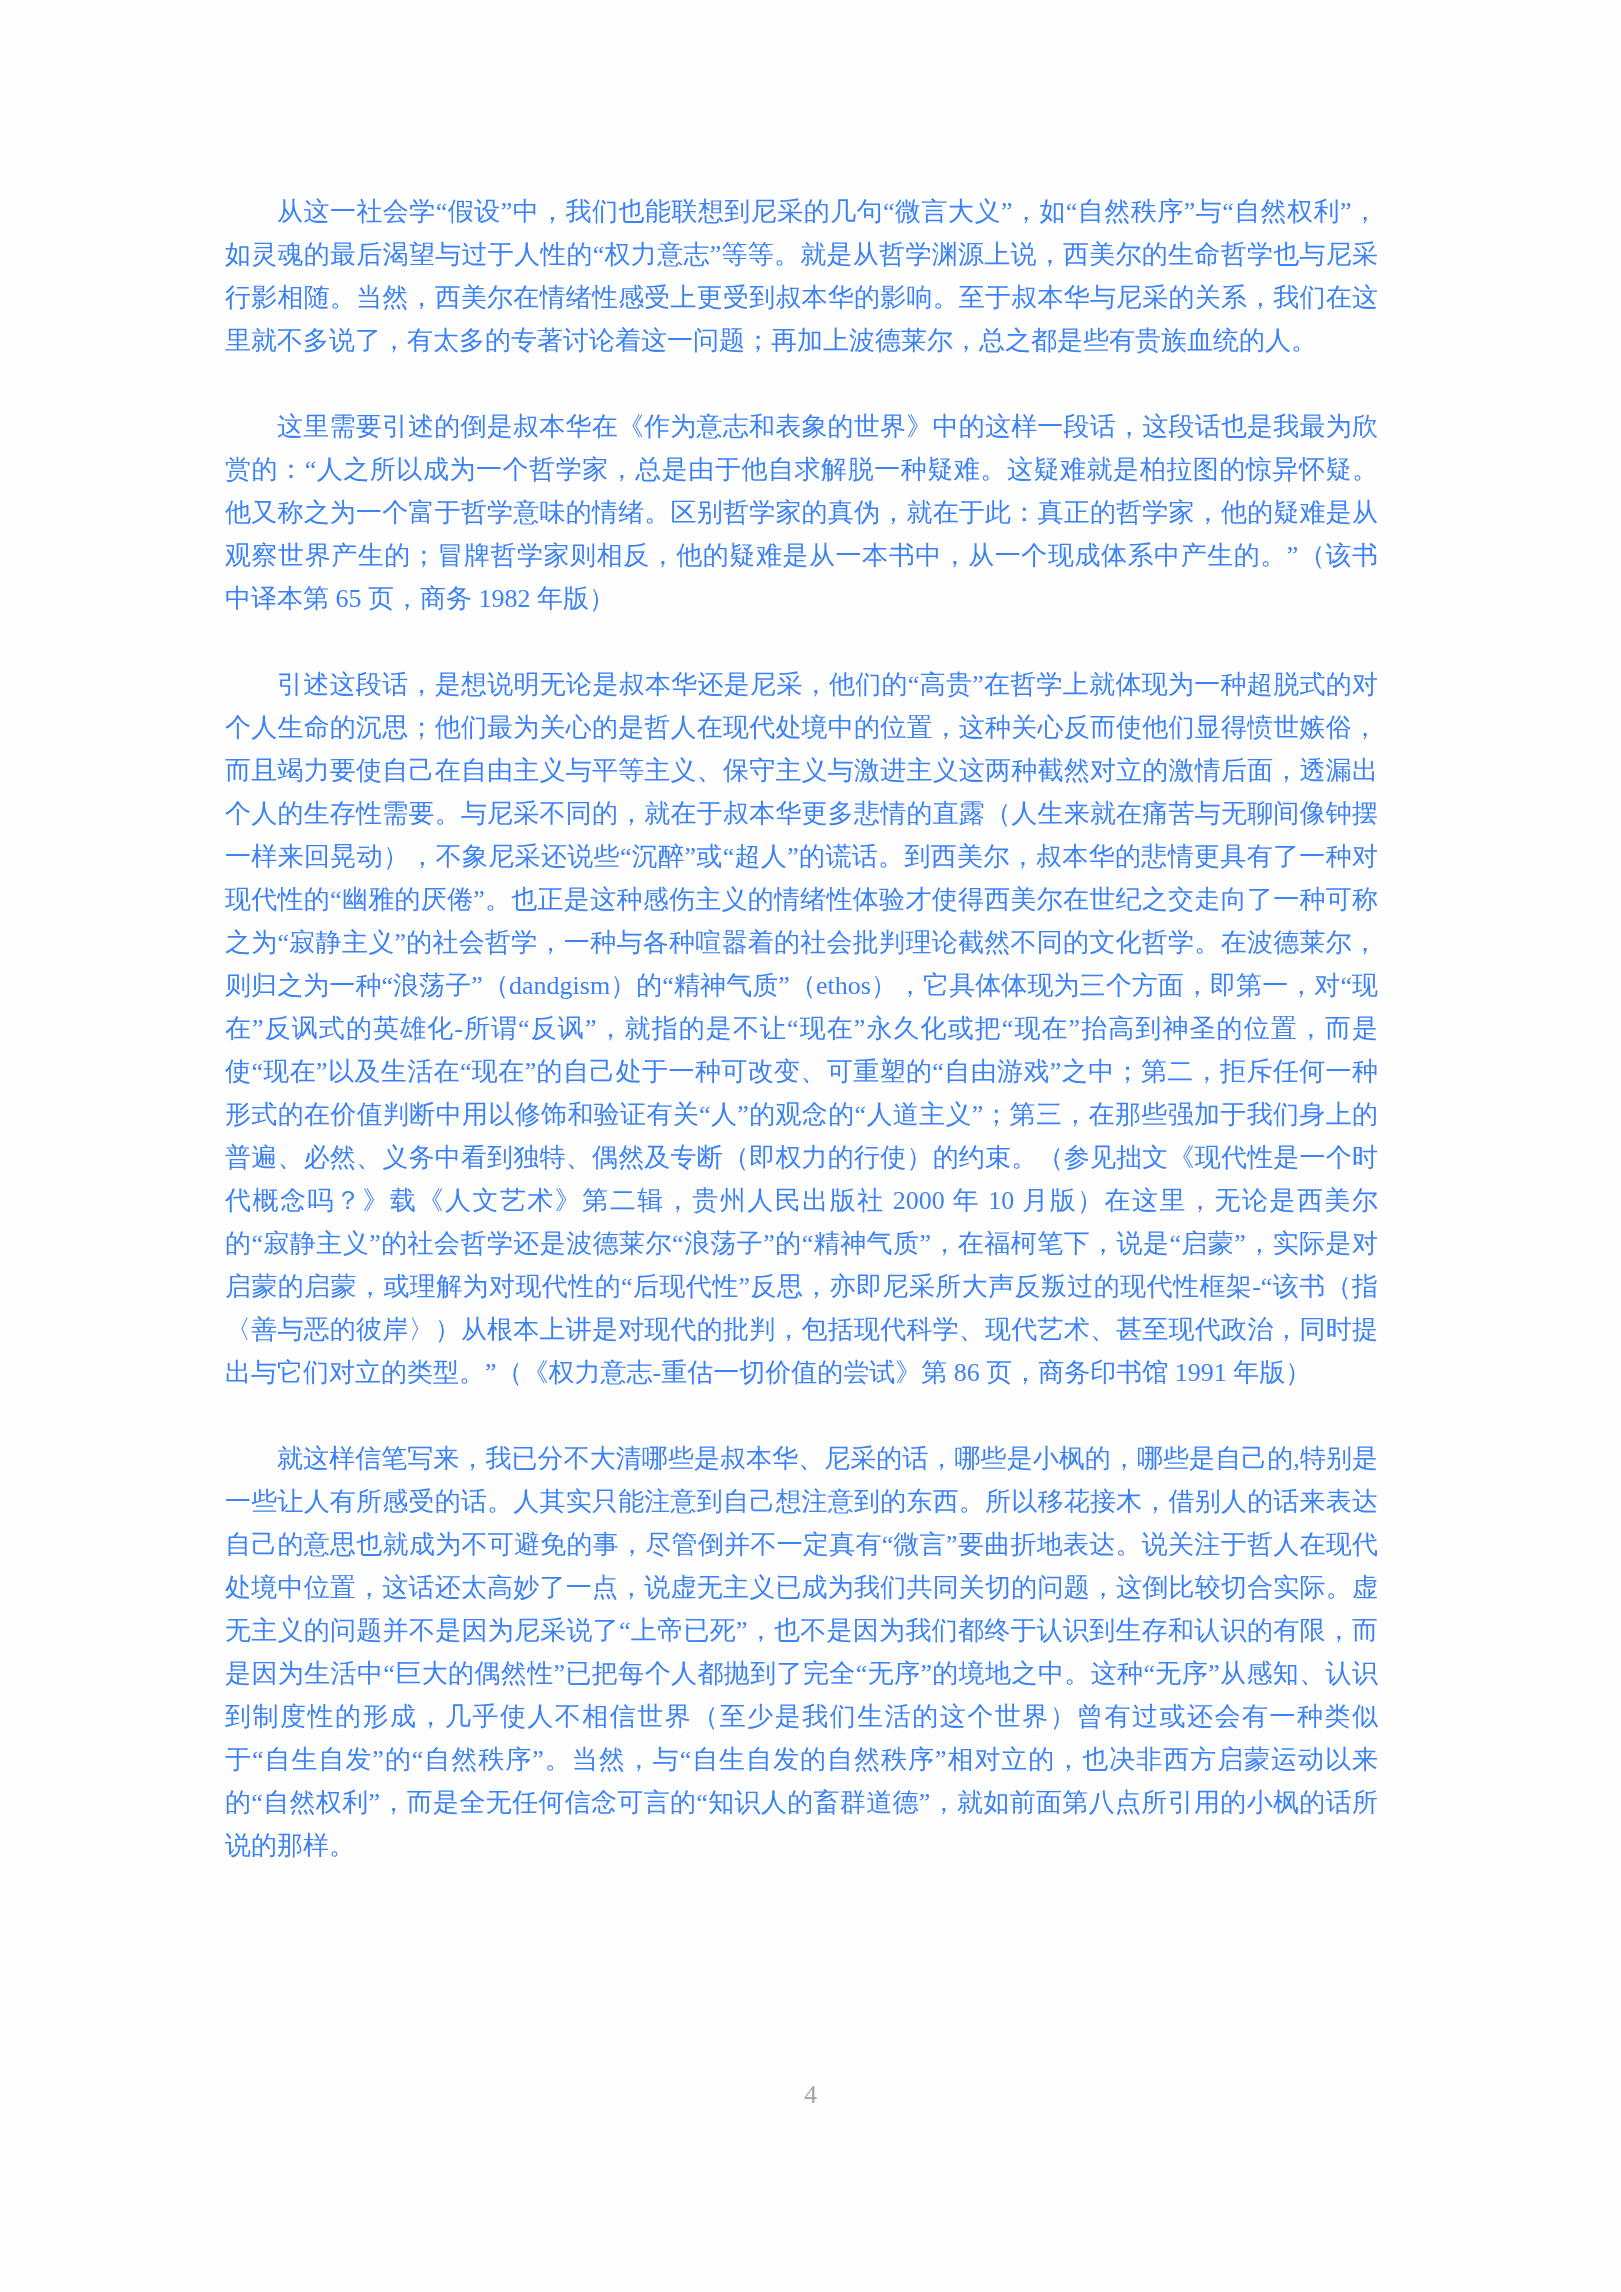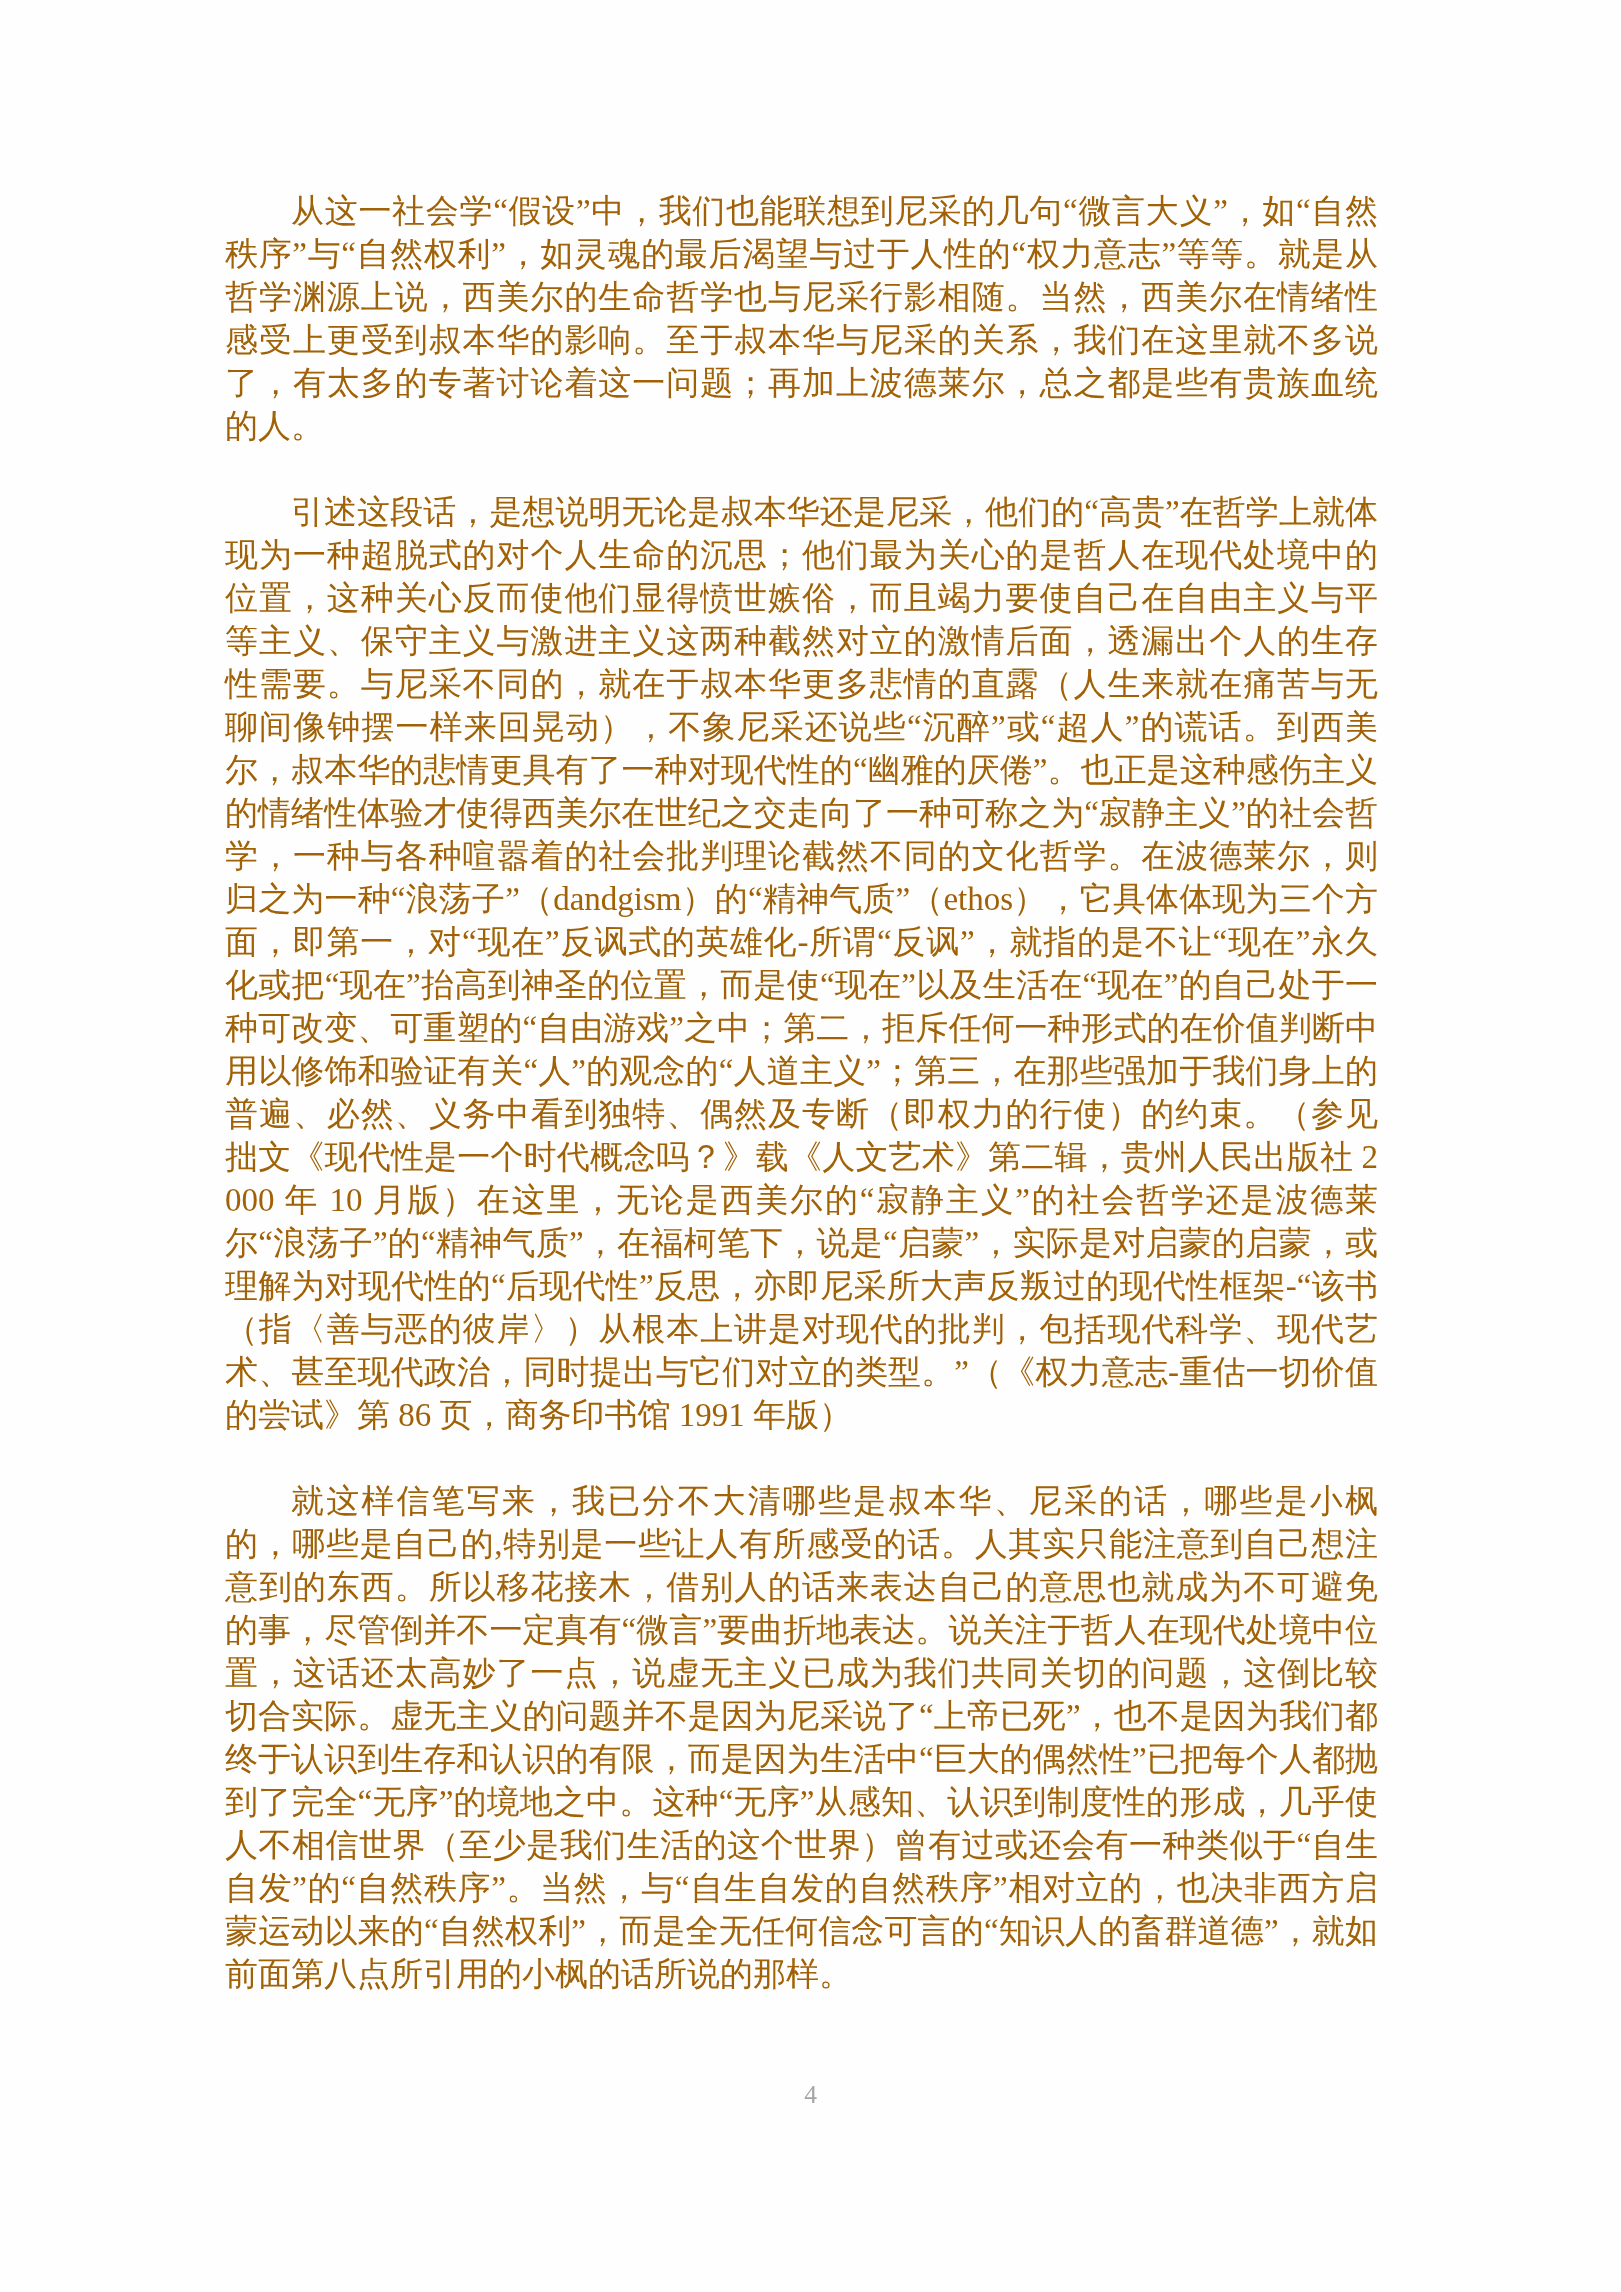--- a/index.html
+++ b/index.html
@@ -16,23 +16,23 @@
     font-family: "Liberation Serif", "DejaVu Serif", serif;
   }
   .content {
     position: absolute;
     left: 225px;
     top: 190px;
     width: 1153px;
   }
   .content p {
     margin: 0 0 43px 0;
-    font-size: 33px;
+    font-size: 26px;
     line-height: 43px;
-    color: #a16207;
+    color: #3b82f6;
     text-align: justify;
     text-justify: inter-ideograph;
     text-indent: 2em;
     word-break: break-all;
   }
   .footer {
     position: absolute;
     left: 0;
     top: 2080px;
     width: 100%;
@@ -43,20 +43,21 @@
     color: #a3a3a8;
     font-family: "Liberation Serif", "DejaVu Serif", serif;
   }
 </style>
 </head>
 <body>
 
 <div class="page">
   <div class="content">
     <p>从这一社会学“假设”中，我们也能联想到尼采的几句“微言大义”，如“自然秩序”与“自然权利”，如灵魂的最后渴望与过于人性的“权力意志”等等。就是从哲学渊源上说，西美尔的生命哲学也与尼采行影相随。当然，西美尔在情绪性感受上更受到叔本华的影响。至于叔本华与尼采的关系，我们在这里就不多说了，有太多的专著讨论着这一问题；再加上波德莱尔，总之都是些有贵族血统的人。</p>
+    <p>这里需要引述的倒是叔本华在《作为意志和表象的世界》中的这样一段话，这段话也是我最为欣赏的：“人之所以成为一个哲学家，总是由于他自求解脱一种疑难。这疑难就是柏拉图的惊异怀疑。他又称之为一个富于哲学意味的情绪。区别哲学家的真伪，就在于此：真正的哲学家，他的疑难是从观察世界产生的；冒牌哲学家则相反，他的疑难是从一本书中，从一个现成体系中产生的。”（该书中译本第 65 页，商务 1982 年版）</p>
     <p>引述这段话，是想说明无论是叔本华还是尼采，他们的“高贵”在哲学上就体现为一种超脱式的对个人生命的沉思；他们最为关心的是哲人在现代处境中的位置，这种关心反而使他们显得愤世嫉俗，而且竭力要使自己在自由主义与平等主义、保守主义与激进主义这两种截然对立的激情后面，透漏出个人的生存性需要。与尼采不同的，就在于叔本华更多悲情的直露（人生来就在痛苦与无聊间像钟摆一样来回晃动），不象尼采还说些“沉醉”或“超人”的谎话。到西美尔，叔本华的悲情更具有了一种对现代性的“幽雅的厌倦”。也正是这种感伤主义的情绪性体验才使得西美尔在世纪之交走向了一种可称之为“寂静主义”的社会哲学，一种与各种喧嚣着的社会批判理论截然不同的文化哲学。在波德莱尔，则归之为一种“浪荡子”（dandgism）的“精神气质”（ethos），它具体体现为三个方面，即第一，对“现在”反讽式的英雄化-所谓“反讽”，就指的是不让“现在”永久化或把“现在”抬高到神圣的位置，而是使“现在”以及生活在“现在”的自己处于一种可改变、可重塑的“自由游戏”之中；第二，拒斥任何一种形式的在价值判断中用以修饰和验证有关“人”的观念的“人道主义”；第三，在那些强加于我们身上的普遍、必然、义务中看到独特、偶然及专断（即权力的行使）的约束。（参见拙文《现代性是一个时代概念吗？》载《人文艺术》第二辑，贵州人民出版社 2000 年 10 月版）在这里，无论是西美尔的“寂静主义”的社会哲学还是波德莱尔“浪荡子”的“精神气质”，在福柯笔下，说是“启蒙”，实际是对启蒙的启蒙，或理解为对现代性的“后现代性”反思，亦即尼采所大声反叛过的现代性框架-“该书（指〈善与恶的彼岸〉）从根本上讲是对现代的批判，包括现代科学、现代艺术、甚至现代政治，同时提出与它们对立的类型。”（《权力意志-重估一切价值的尝试》第 86 页，商务印书馆 1991 年版）</p>
     <p>就这样信笔写来，我已分不大清哪些是叔本华、尼采的话，哪些是小枫的，哪些是自己的,特别是一些让人有所感受的话。人其实只能注意到自己想注意到的东西。所以移花接木，借别人的话来表达自己的意思也就成为不可避免的事，尽管倒并不一定真有“微言”要曲折地表达。说关注于哲人在现代处境中位置，这话还太高妙了一点，说虚无主义已成为我们共同关切的问题，这倒比较切合实际。虚无主义的问题并不是因为尼采说了“上帝已死”，也不是因为我们都终于认识到生存和认识的有限，而是因为生活中“巨大的偶然性”已把每个人都抛到了完全“无序”的境地之中。这种“无序”从感知、认识到制度性的形成，几乎使人不相信世界（至少是我们生活的这个世界）曾有过或还会有一种类似于“自生自发”的“自然秩序”。当然，与“自生自发的自然秩序”相对立的，也决非西方启蒙运动以来的“自然权利”，而是全无任何信念可言的“知识人的畜群道德”，就如前面第八点所引用的小枫的话所说的那样。</p>
   </div>
   <div class="footer">
     <span class="pagenum">4</span>
   </div>
 </div>
 
 
 </body></html>

